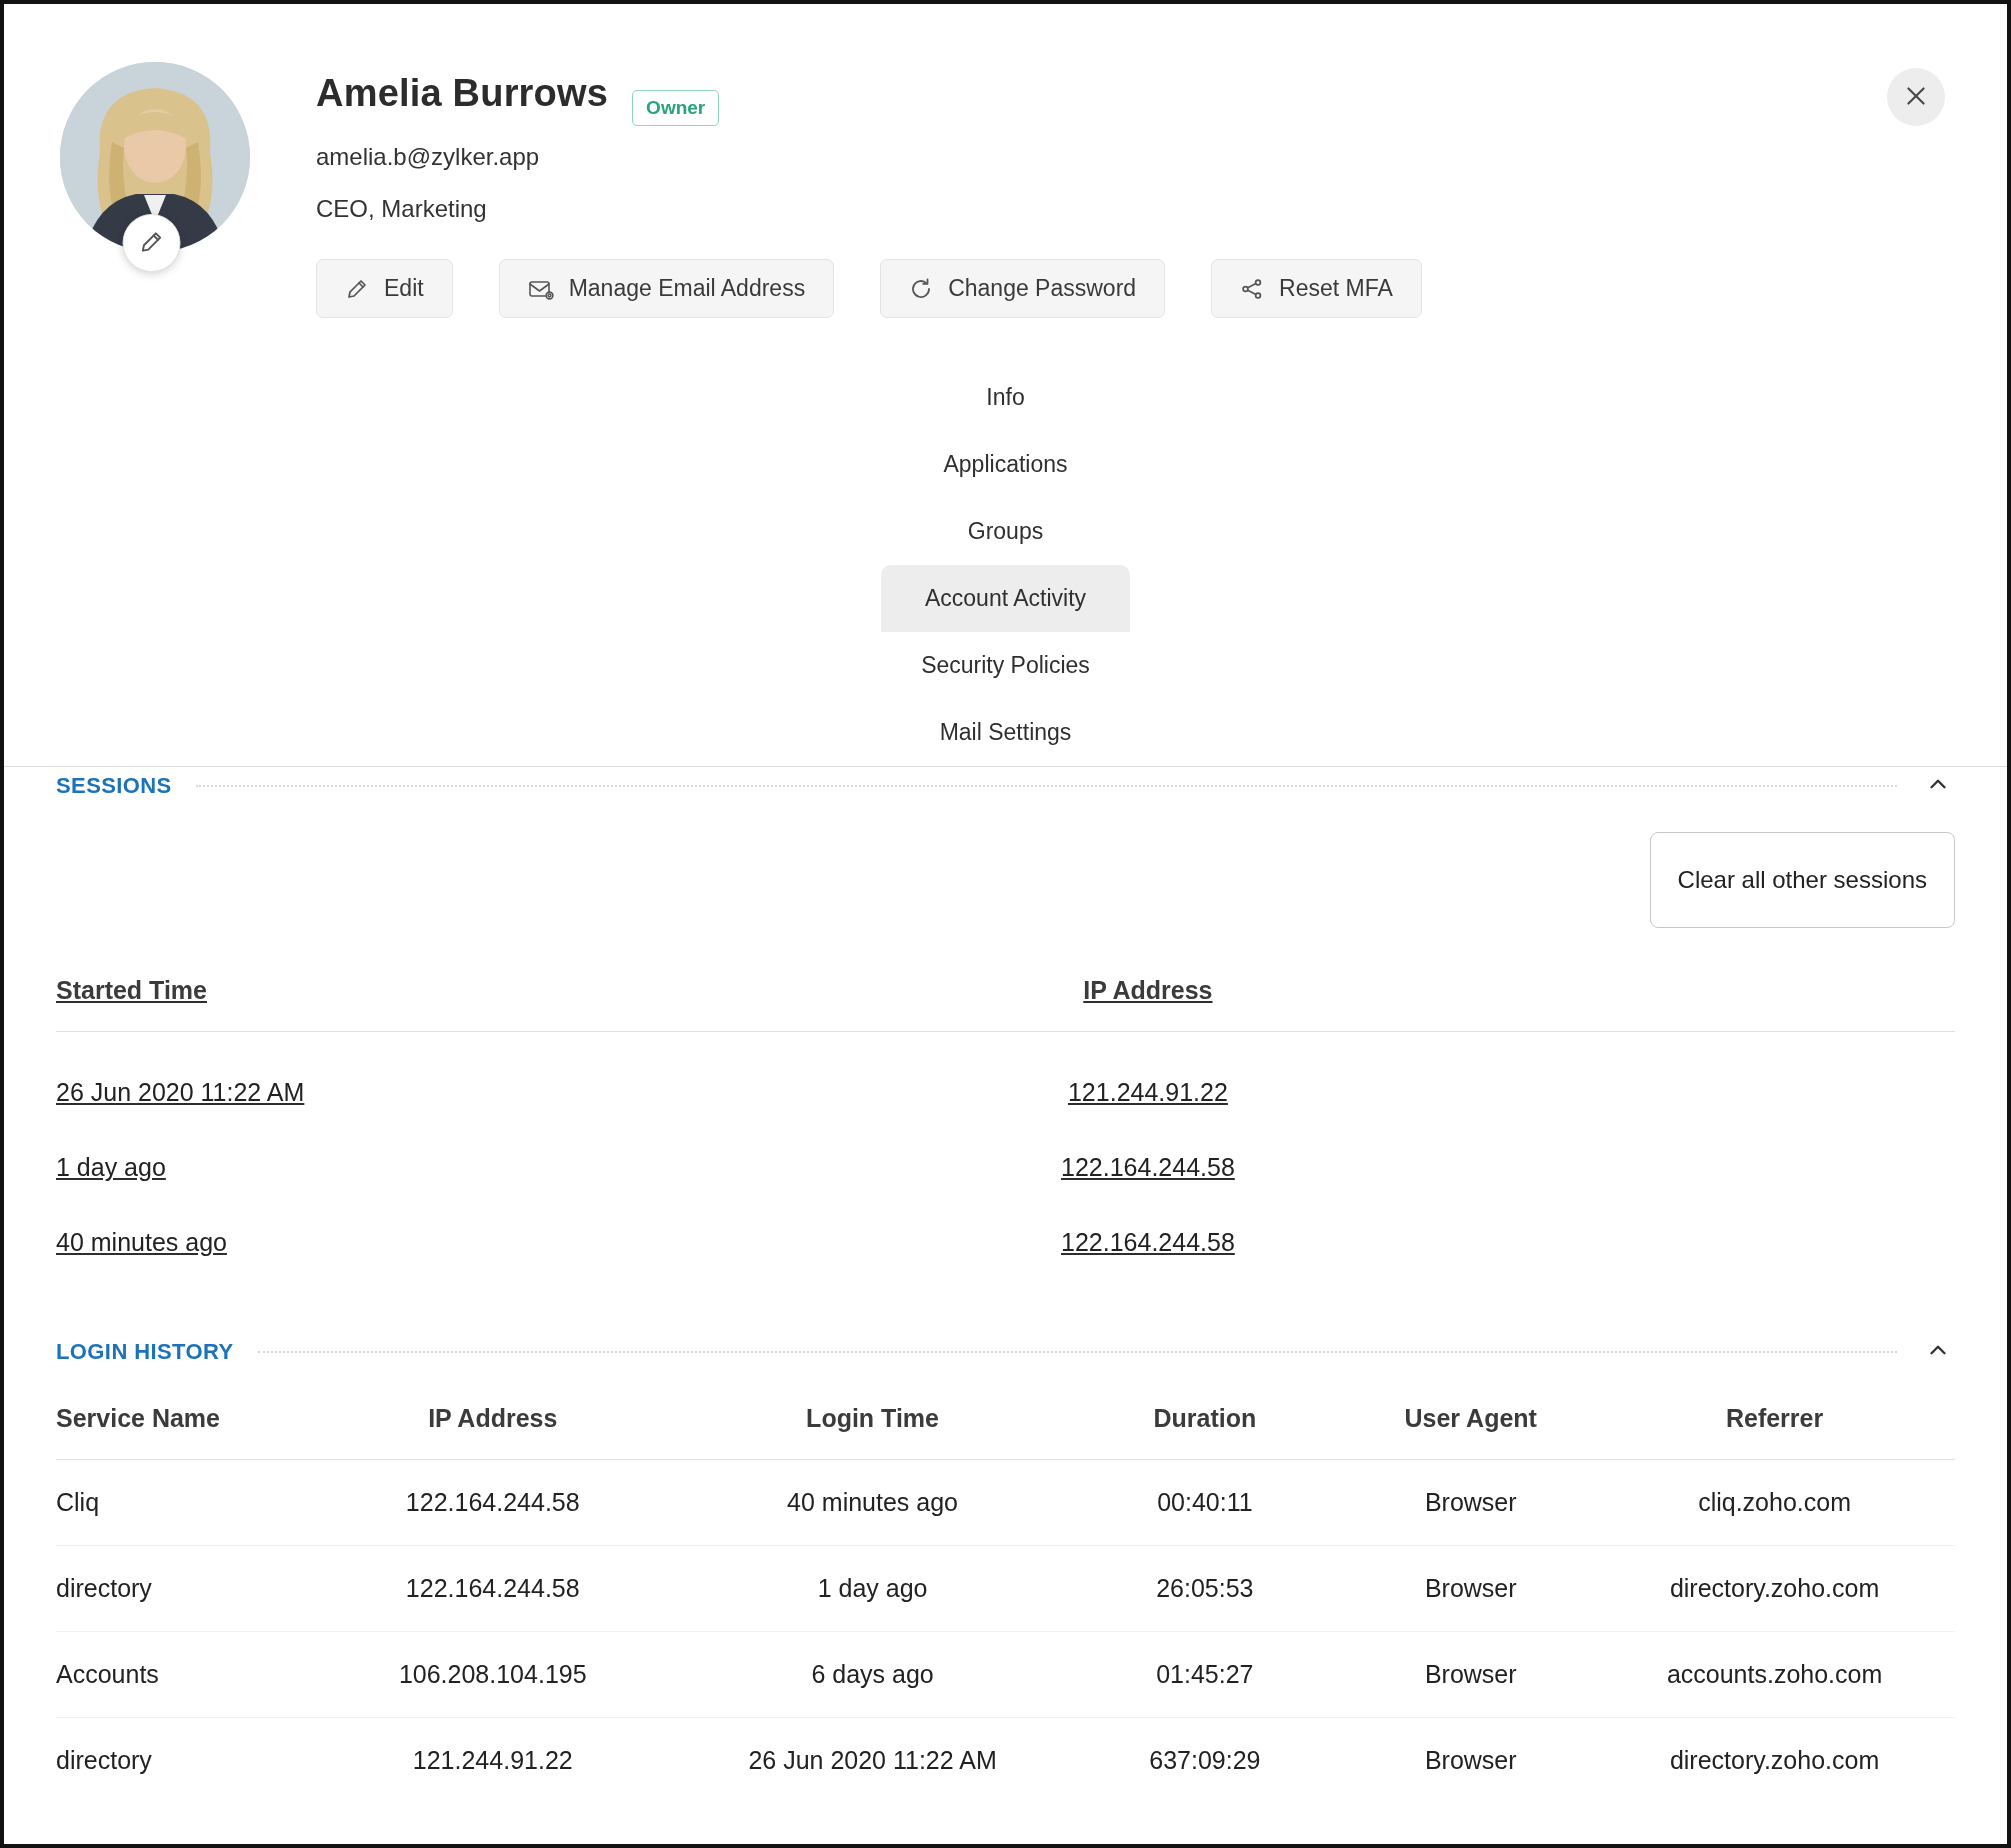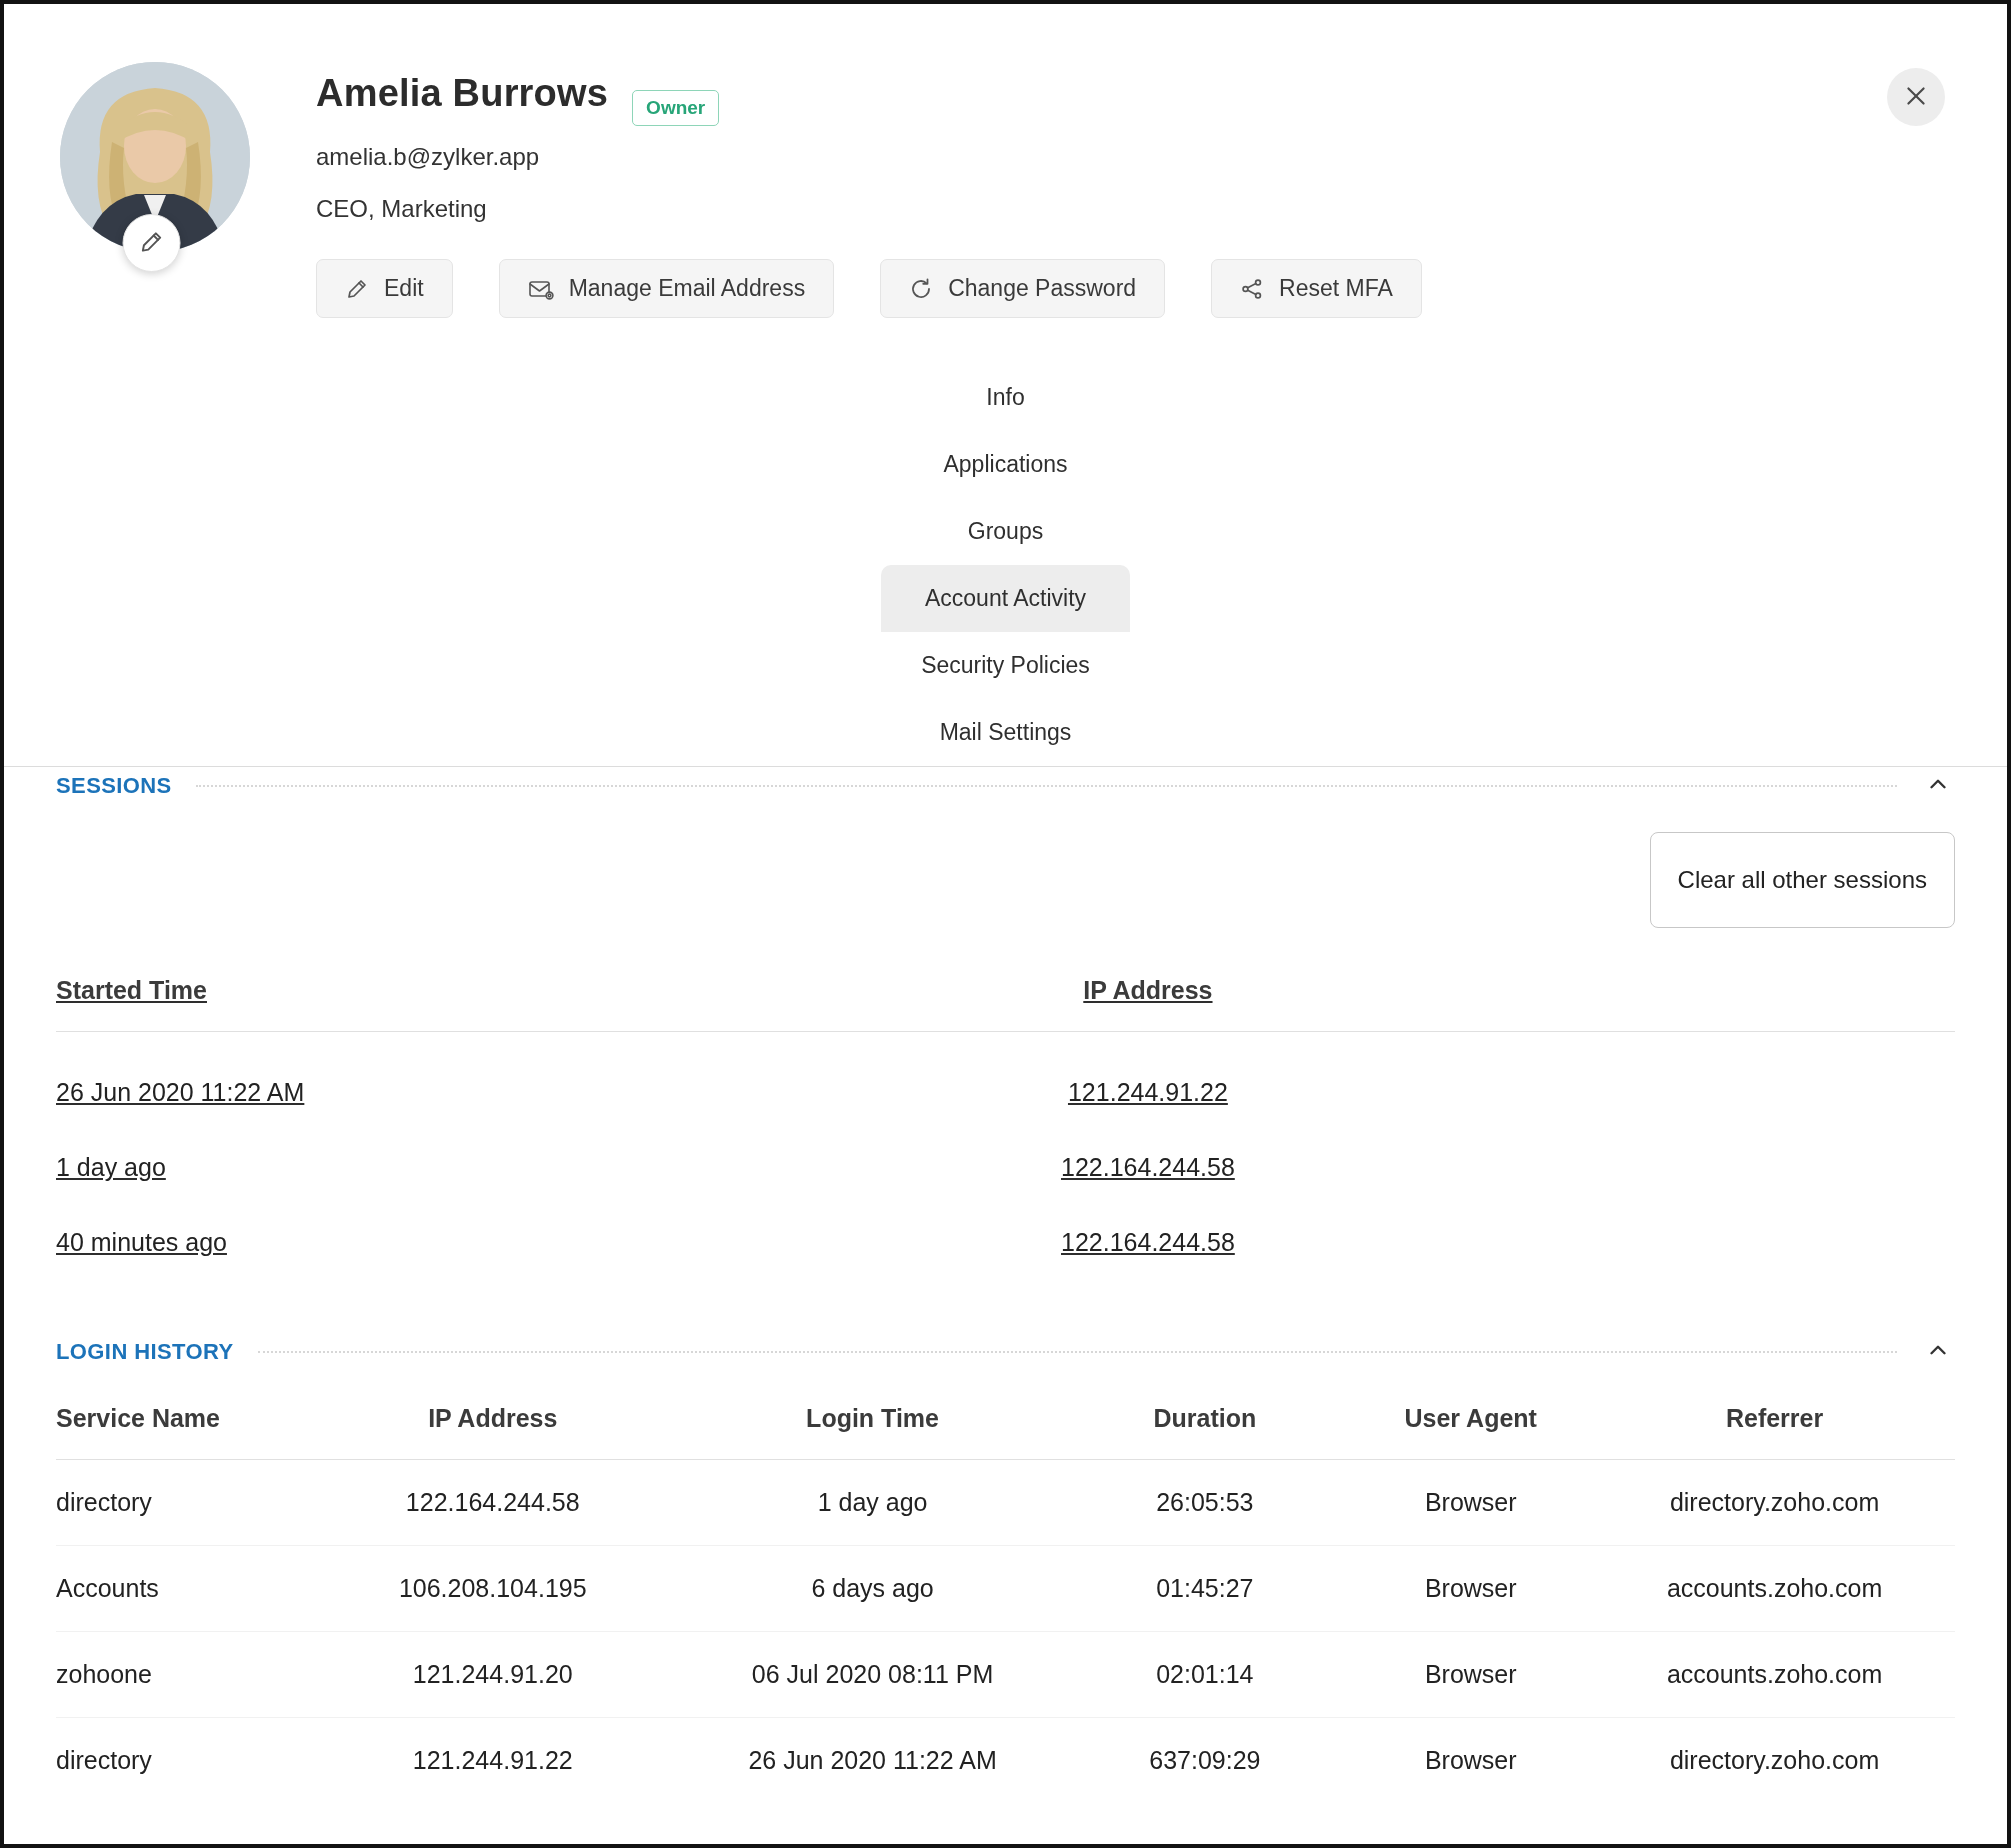--- a/index.html
+++ b/index.html
@@ -287,44 +287,44 @@
             <th class="left c1">Service Name</th>
             <th class="c2">IP Address</th>
             <th class="c3">Login Time</th>
             <th class="c4">Duration</th>
             <th class="c5">User Agent</th>
             <th class="c6">Referrer</th>
           </tr>
         </thead>
         <tbody>
           <tr>
+            <td class="left">Cliq</td>
+            <td>122.164.244.58</td>
+            <td>40 minutes ago</td>
+            <td>00:40:11</td>
+            <td>Browser</td>
+            <td>cliq.zoho.com</td>
+          </tr>
+          <tr>
             <td class="left">directory</td>
             <td>122.164.244.58</td>
             <td>1 day ago</td>
             <td>26:05:53</td>
             <td>Browser</td>
             <td>directory.zoho.com</td>
           </tr>
           <tr>
             <td class="left">Accounts</td>
             <td>106.208.104.195</td>
             <td>6 days ago</td>
             <td>01:45:27</td>
             <td>Browser</td>
             <td>accounts.zoho.com</td>
           </tr>
           <tr>
-            <td class="left">zohoone</td>
-            <td>121.244.91.20</td>
-            <td>06 Jul 2020 08:11 PM</td>
-            <td>02:01:14</td>
-            <td>Browser</td>
-            <td>accounts.zoho.com</td>
-          </tr>
-          <tr>
             <td class="left">directory</td>
             <td>121.244.91.22</td>
             <td>26 Jun 2020 11:22 AM</td>
             <td>637:09:29</td>
             <td>Browser</td>
             <td>directory.zoho.com</td>
           </tr>
         </tbody>
       </table>
 

